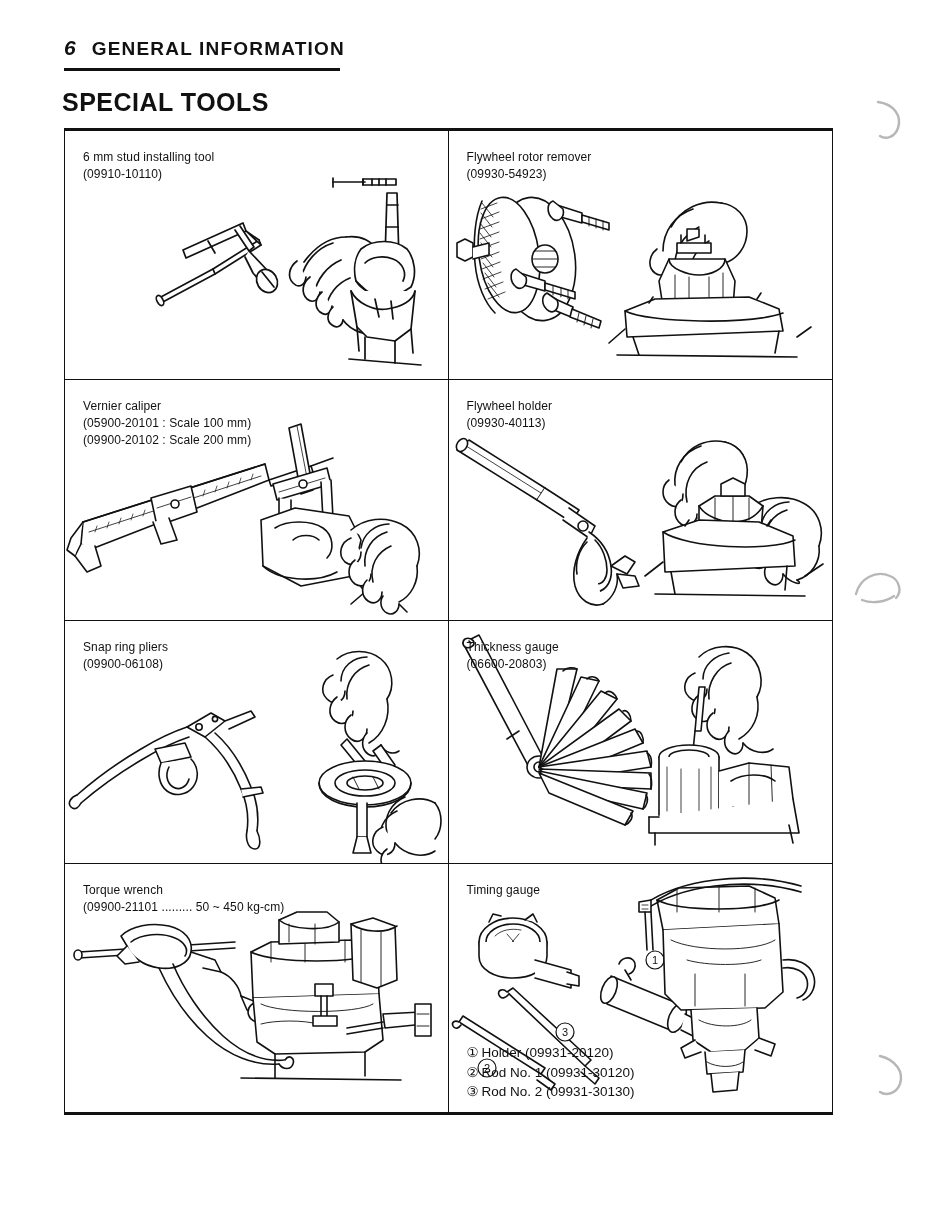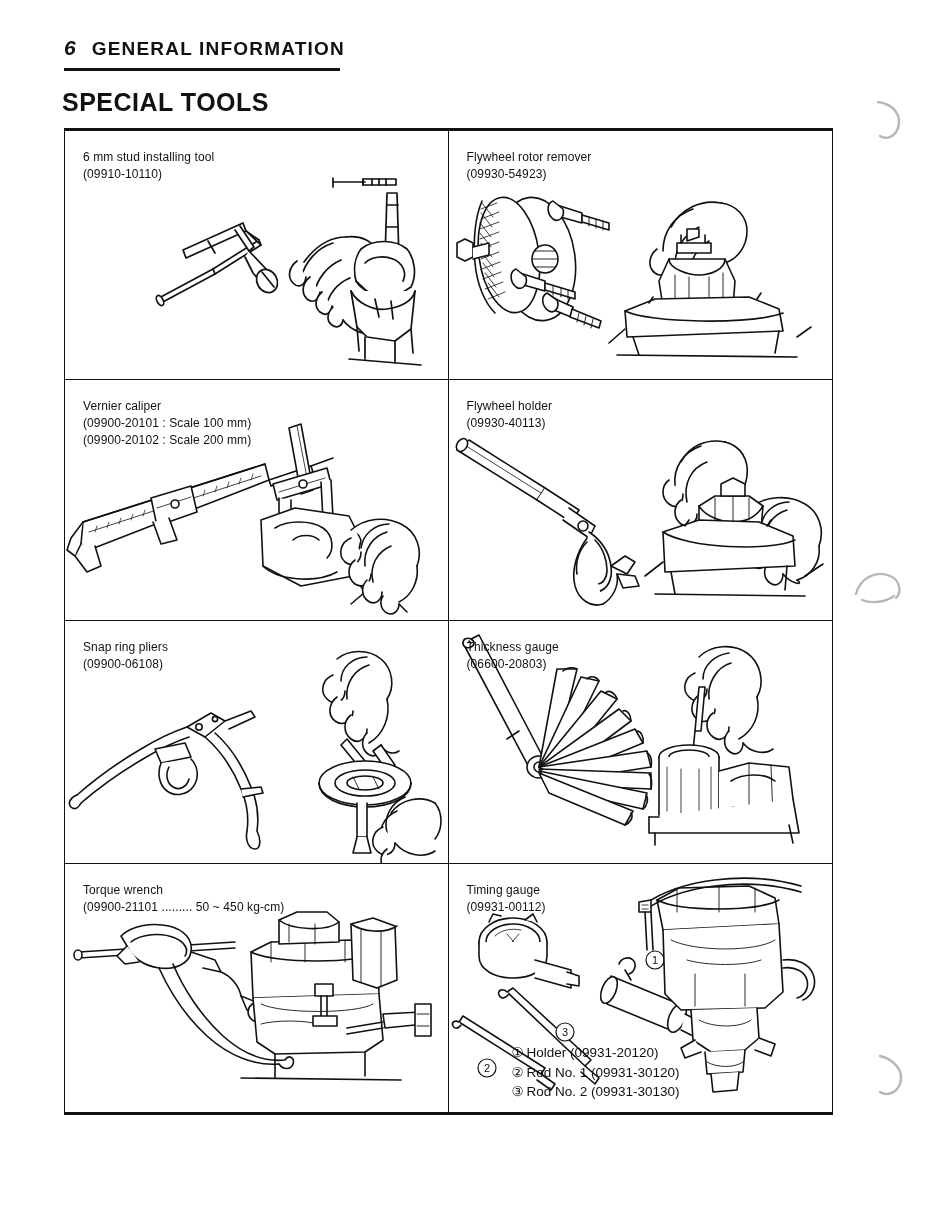--- a/index.html
+++ b/index.html
@@ -96,21 +96,21 @@
   }
 
   .legend {
     position: absolute;
     left: 18px;
     bottom: 10px;
     z-index: 4;
     font-size: 13.5px;
     line-height: 1.45;
   }
-  .legend-item { white-space: nowrap; margin-left: 45px; }
+  .legend-item { white-space: nowrap; }
   .legend-num {
     display: inline-block;
     width: 15px;
     text-align: left;
   }
 
   .art {
     position: absolute;
     inset: 0;
     z-index: 1;
@@ -273,21 +273,21 @@
         </svg>
       </div>
     </div>
   </div>
 
   <div class="tools-row">
 
     <div class="tool-cell" style="height:240px">
       <div class="tool-label">
         <div>Vernier caliper</div>
-        <div>(09900-20101 : Scale 100 mm)</div>
+        <div>(05900-20101 : Scale 100 mm)</div>
         <div>(09900-20102 : Scale 200 mm)</div>
       </div>
       <div class="art">
         <svg width="385" height="240" viewBox="0 0 385 240" fill="none" stroke="#111" stroke-width="1.6" stroke-linecap="round" stroke-linejoin="round">
 
           <g>
             <path d="M16 164 L18 142 L200 84 L204 100 L24 170 Z" fill="#fff"></path>
             <path d="M18 142 L200 84"></path>
             <path d="M24 152 L196 96" stroke-width="0.8"></path>
             <g stroke-width="0.7">
@@ -590,21 +590,20 @@
             <path d="M282 164 L318 158"></path>
             <path d="M282 170 L318 164"></path>
           </g>
         </svg>
       </div>
     </div>
 
     <div class="tool-cell">
       <div class="tool-label">
         <div>Timing gauge</div>
-        <div>(09931-00112)</div>
       </div>
       <div class="art">
         <svg width="385" height="248" viewBox="0 0 385 248" fill="none" stroke="#111" stroke-width="1.6" stroke-linecap="round" stroke-linejoin="round">
 
           <g>
             <ellipse cx="64" cy="78" rx="34" ry="24" fill="#fff"></ellipse>
             <ellipse cx="64" cy="78" rx="27" ry="18" fill="#fff"></ellipse>
             <path d="M46 72 C52 66 62 64 72 66 M54 86 C62 90 74 88 80 82" stroke-width="0.8"></path>
             <path d="M58 70 L70 84 M70 70 L58 84" stroke-width="0.8"></path>
             <path d="M30 78 L30 92 C30 106 46 114 64 114 C82 114 98 106 98 92 L98 78" fill="#fff"></path>

